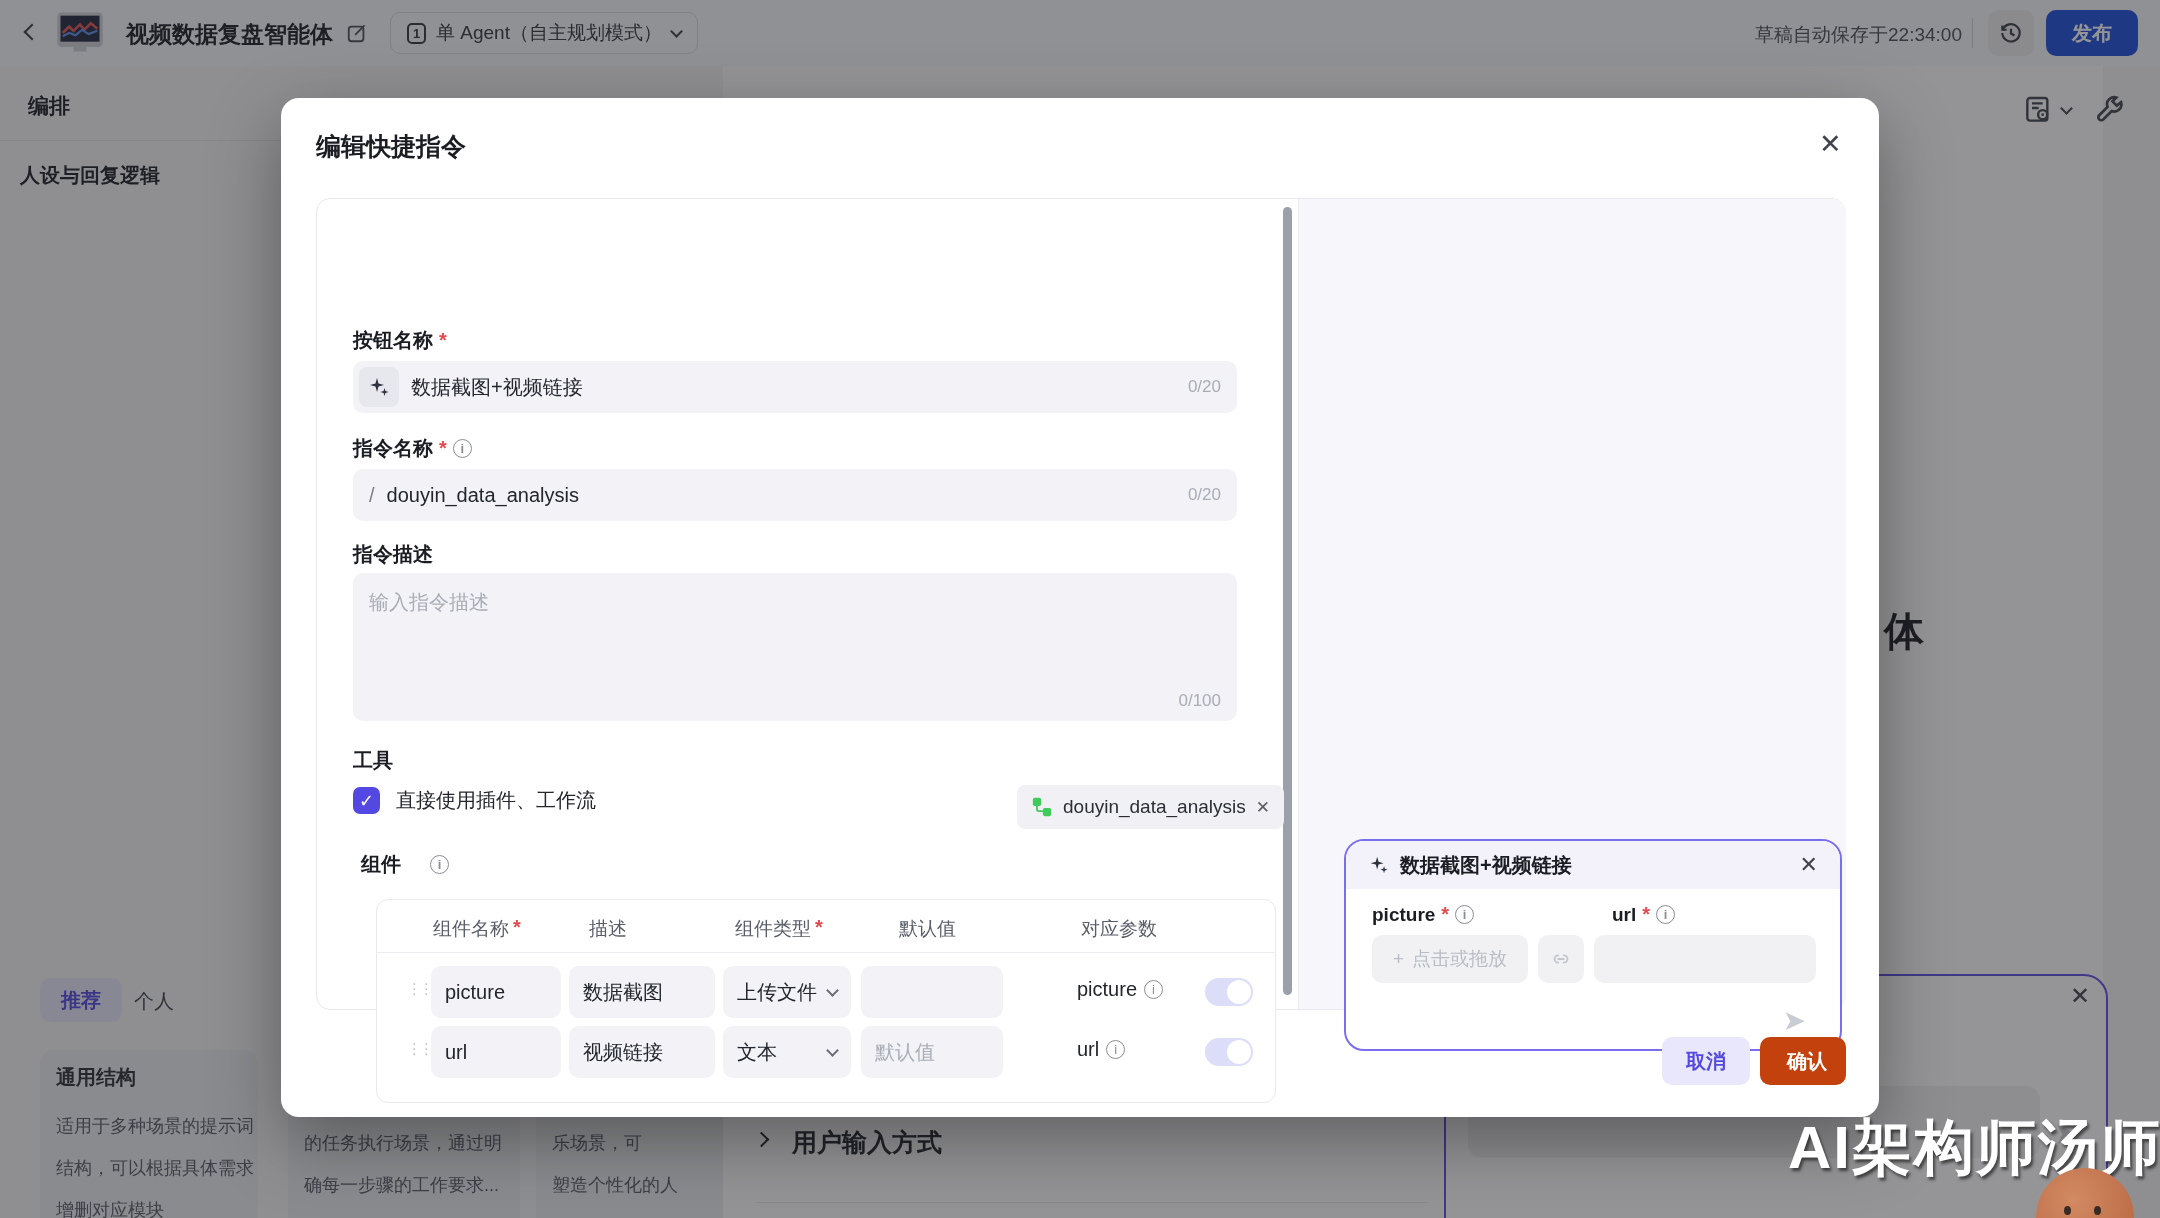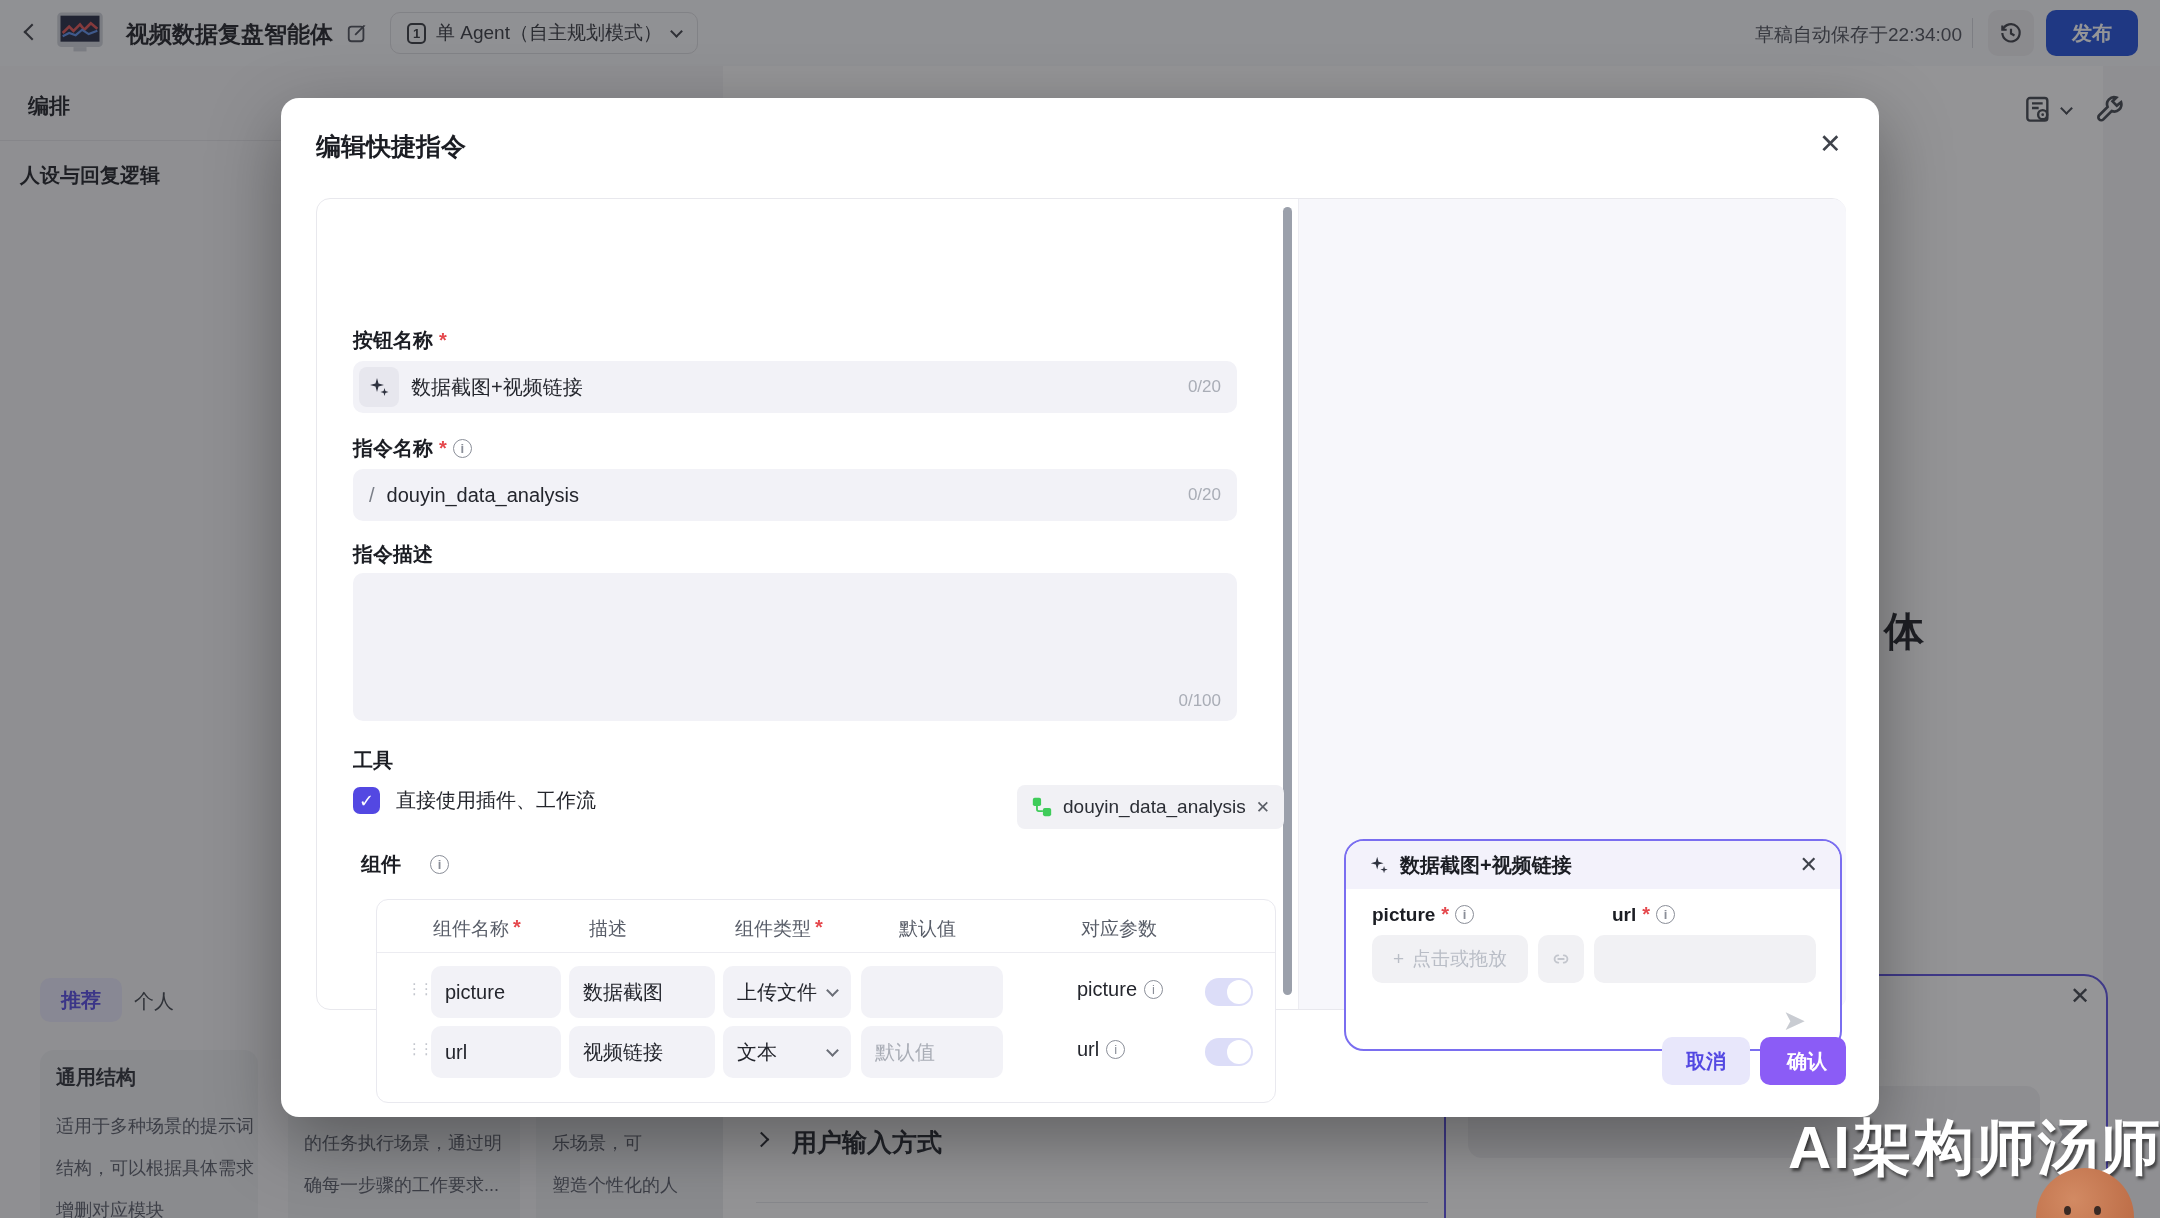--- a/index.html
+++ b/index.html
@@ -79,21 +79,21 @@
 
   .pcard { left:1027px; top:640px; width:498px; height:212px; border:2px solid #7a6ef0; border-radius:20px; background:#fff; overflow:hidden; }
   .pcard-h { height:48px; background:#f3f2fb; display:flex; align-items:center; padding:0 22px; gap:10px; }
   .pcard-h .t { font-size:20px; font-weight:600; color:#1b1d23; flex:1; }
   .pcard-h .x { font-size:22px; color:#3f434b; }
   .plbl { font-size:19px; font-weight:600; color:#1b1d23; display:flex; align-items:center; gap:6px; }
   .pbtn { height:48px; border-radius:10px; background:#f1f1f4; display:flex; align-items:center; justify-content:center; gap:8px; color:#b9bdc6; font-size:19px; }
   .psend { position:absolute; right:34px; bottom:12px; font-size:28px; color:#c9ccd2; }
 
   .btn-cancel { left:1381px; top:939px; width:88px; height:48px; border-radius:10px; background:#e8e7fb; color:#5348e2; font-size:20px; font-weight:600; display:flex; align-items:center; justify-content:center; }
-  .btn-ok { left:1479px; top:939px; width:86px; height:48px; border-radius:10px; background:#8b5cf6; color:#fff; font-size:20px; font-weight:600; display:flex; align-items:center; justify-content:center;padding-left:8px; }
+  .btn-ok { left:1479px; top:939px; width:86px; height:48px; border-radius:10px; background:#c2410c; color:#fff; font-size:20px; font-weight:600; display:flex; align-items:center; justify-content:center;padding-left:8px; }
 
   .watermark { left:1788px; top:1108px; font-size:60px; font-weight:bold; color:#fff; text-shadow:2px 3px 3px rgba(0,0,0,.55); letter-spacing:2px; white-space:nowrap; }
   .avatar { left:2036px; top:1168px; width:98px; height:98px; border-radius:50%; background:radial-gradient(circle at 38% 32%, #d28a63, #b5623c); }
   .avatar .e { position:absolute; top:38px; width:7px; height:9px; border-radius:50%; background:#3a2a24; }
 </style>
 </head>
 <body>
 
 <div class="screen">
 
@@ -207,20 +207,21 @@
       <div class="abs" style="left:36px;top:270px;width:884px;height:52px;background:#f2f2f7;border-radius:10px;display:flex;align-items:center;padding:0 16px;gap:12px;">
         <span style="font-size:20px;color:#7b7f88;">/</span>
         <input class="finput" style="flex: 1 1 0%; background: transparent;" value="douyin_data_analysis">
         <span class="counter">0/20</span>
       </div>
 
       <div class="abs lbl" style="left:36px;top:342px;">
         <span>指令描述</span>
       </div>
       <div class="abs" style="left:36px;top:374px;width:884px;height:148px;background:#f2f2f7;border-radius:10px;">
+        <textarea class="finput" style="width: 100%; height: 108px; background: transparent; resize: none; padding: 16px;" placeholder="输入指令描述"></textarea>
         <span class="counter abs" style="right:16px;bottom:10px;">0/100</span>
       </div>
 
       <div class="abs lbl" style="left:36px;top:548px;">
         <span>工具</span>
       </div>
       <div class="abs" style="left:36px;top:588px;display:flex;align-items:center;gap:16px;">
         <span class="cbx">✓</span>
         <span style="font-size:20px;color:#24262d;">直接使用插件、工作流</span>
       </div>

